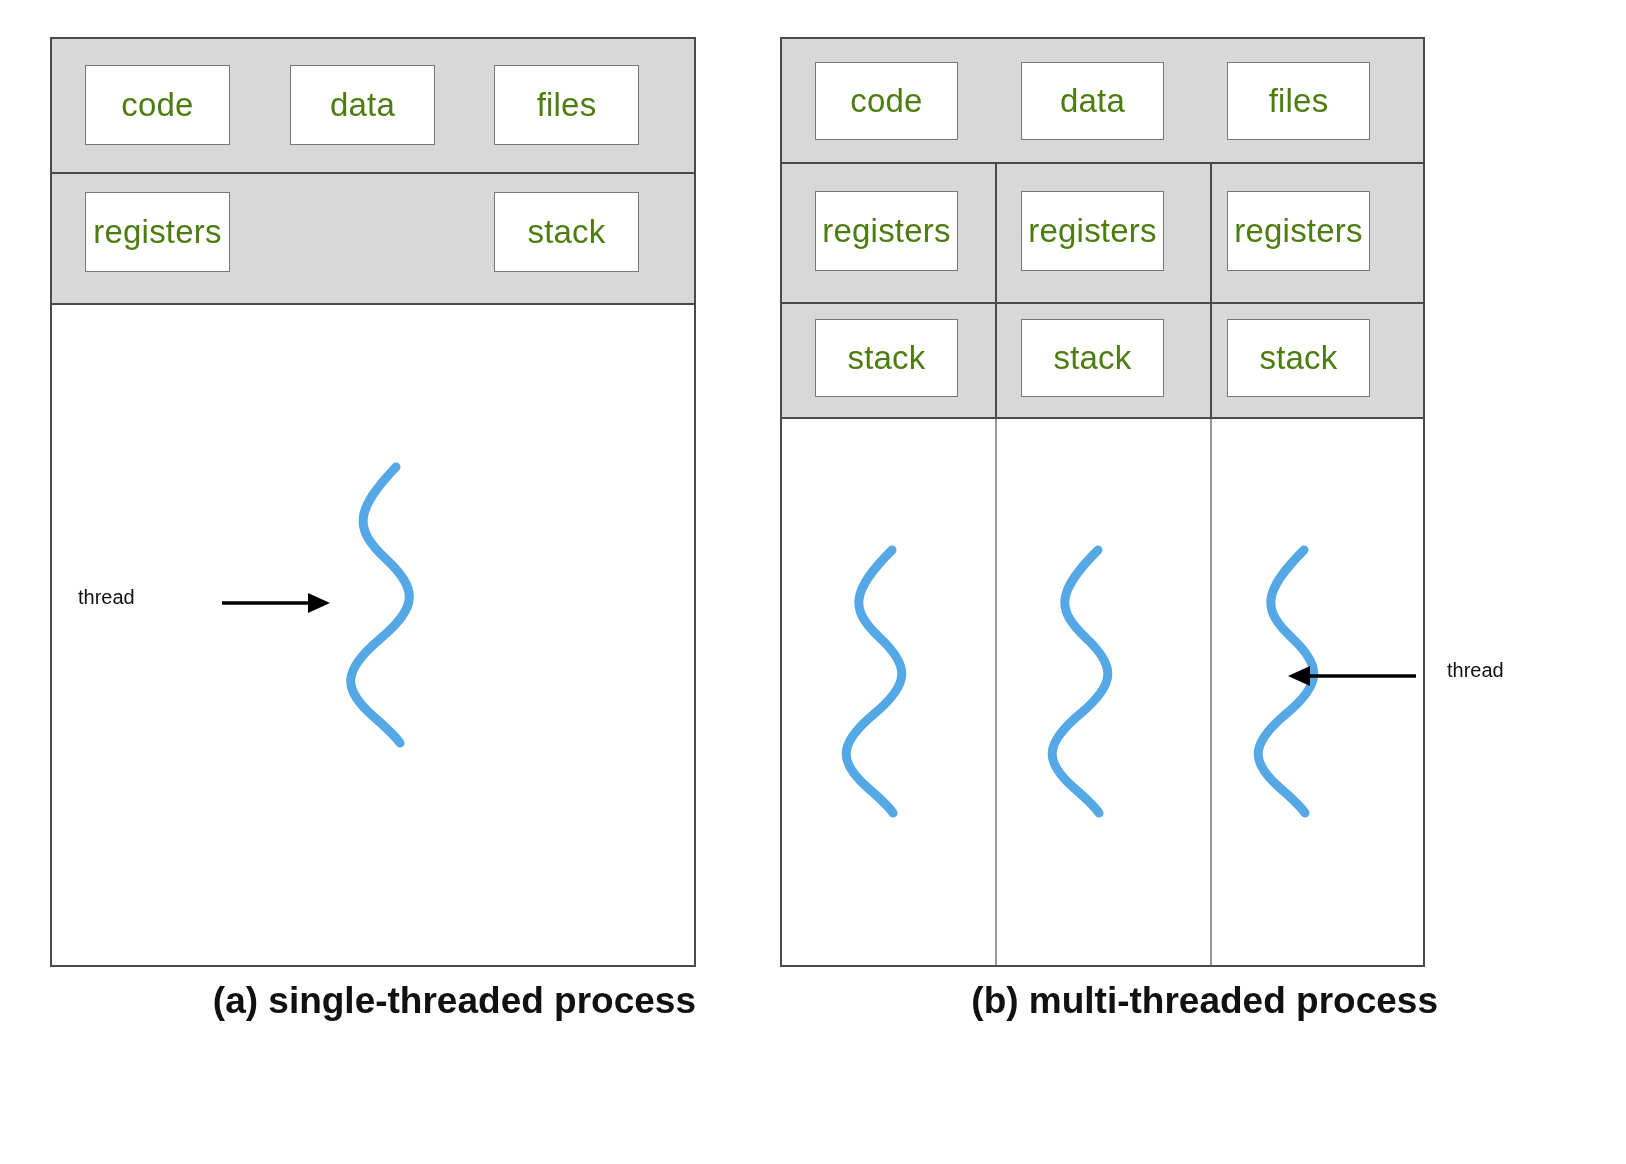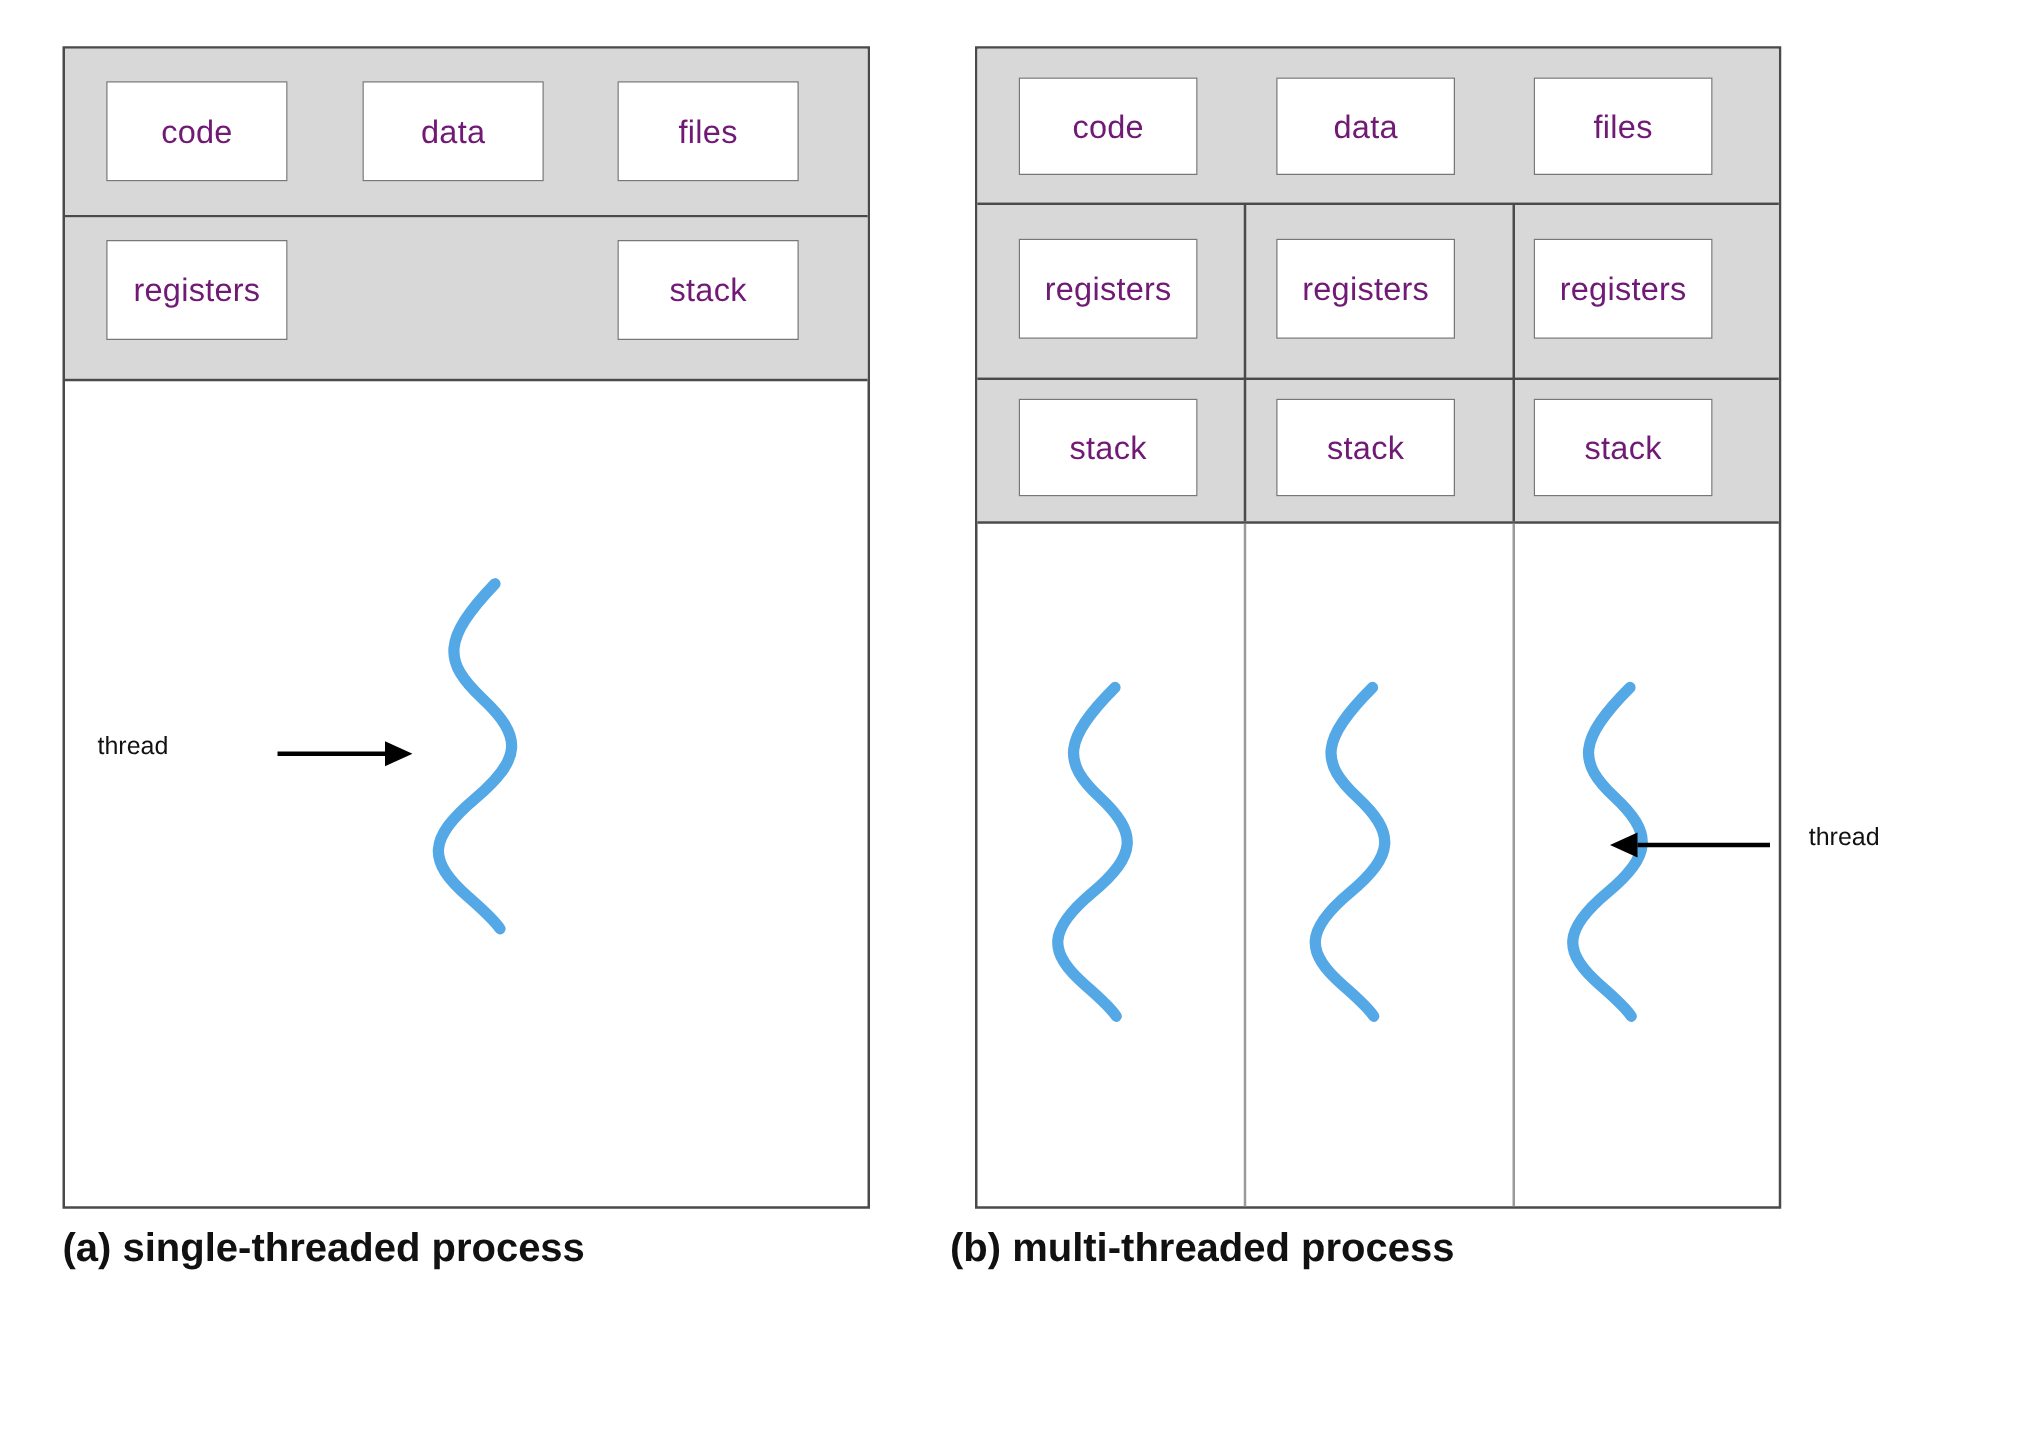--- a/index.html
+++ b/index.html
@@ -42,46 +42,46 @@
 
   
   .cell{
     position:absolute;
     box-sizing:border-box;
     background:#ffffff;
     border:1.5px solid #777777;
     display:flex;
     align-items:center;
     justify-content:center;
-    font-size:26px;
+    font-size:33px;
     letter-spacing:.2px;
-    color:#701a75;
+    color:#4d7c0f;
     white-space:nowrap;
   }
 
   
   .squiggle{position:absolute;}
 
   
   .anno-label{
     position:absolute;
     font-size:20px;
     color:#111111;
     white-space:nowrap;
   }
   .arrow{position:absolute;}
 
   
   .caption{
     position:absolute;
-    font-size:32px;
+    font-size:37px;
     font-weight:bold;
     color:#111111;
     white-space:nowrap;
-    text-align:left;
+    text-align:right;
   }
 </style>
 </head>
 <body>
 
 <div class="canvas">
 
   <div class="process" id="process-a">
 
     <div class="band" style="left:0;top:0;width:642px;height:133px;"></div>
@@ -167,15 +167,15 @@
                C 63 257, 69 263, 73 269" fill="none" stroke="#54a8e6" stroke-width="9" stroke-linecap="round" stroke-linejoin="round"></path>
     </svg>
   </div>
 
   <svg class="arrow" style="left:1288px;top:661px;" width="130" height="30" viewBox="0 0 130 30">
     <line x1="22" y1="15" x2="128" y2="15" stroke="#000000" stroke-width="3.5"></line>
     <polygon points="22,5 0,15 22,25" fill="#000000"></polygon>
   </svg>
   <div class="anno-label" style="left:1447px;top:659px;">thread</div>
 
-  <div class="caption" style="left:760px;top:980px;width:646px;">(b) multi-threaded process</div>
+  <div class="caption" style="left:792px;top:980px;width:646px;">(b) multi-threaded process</div>
 
 </div>
 
 </body></html>

